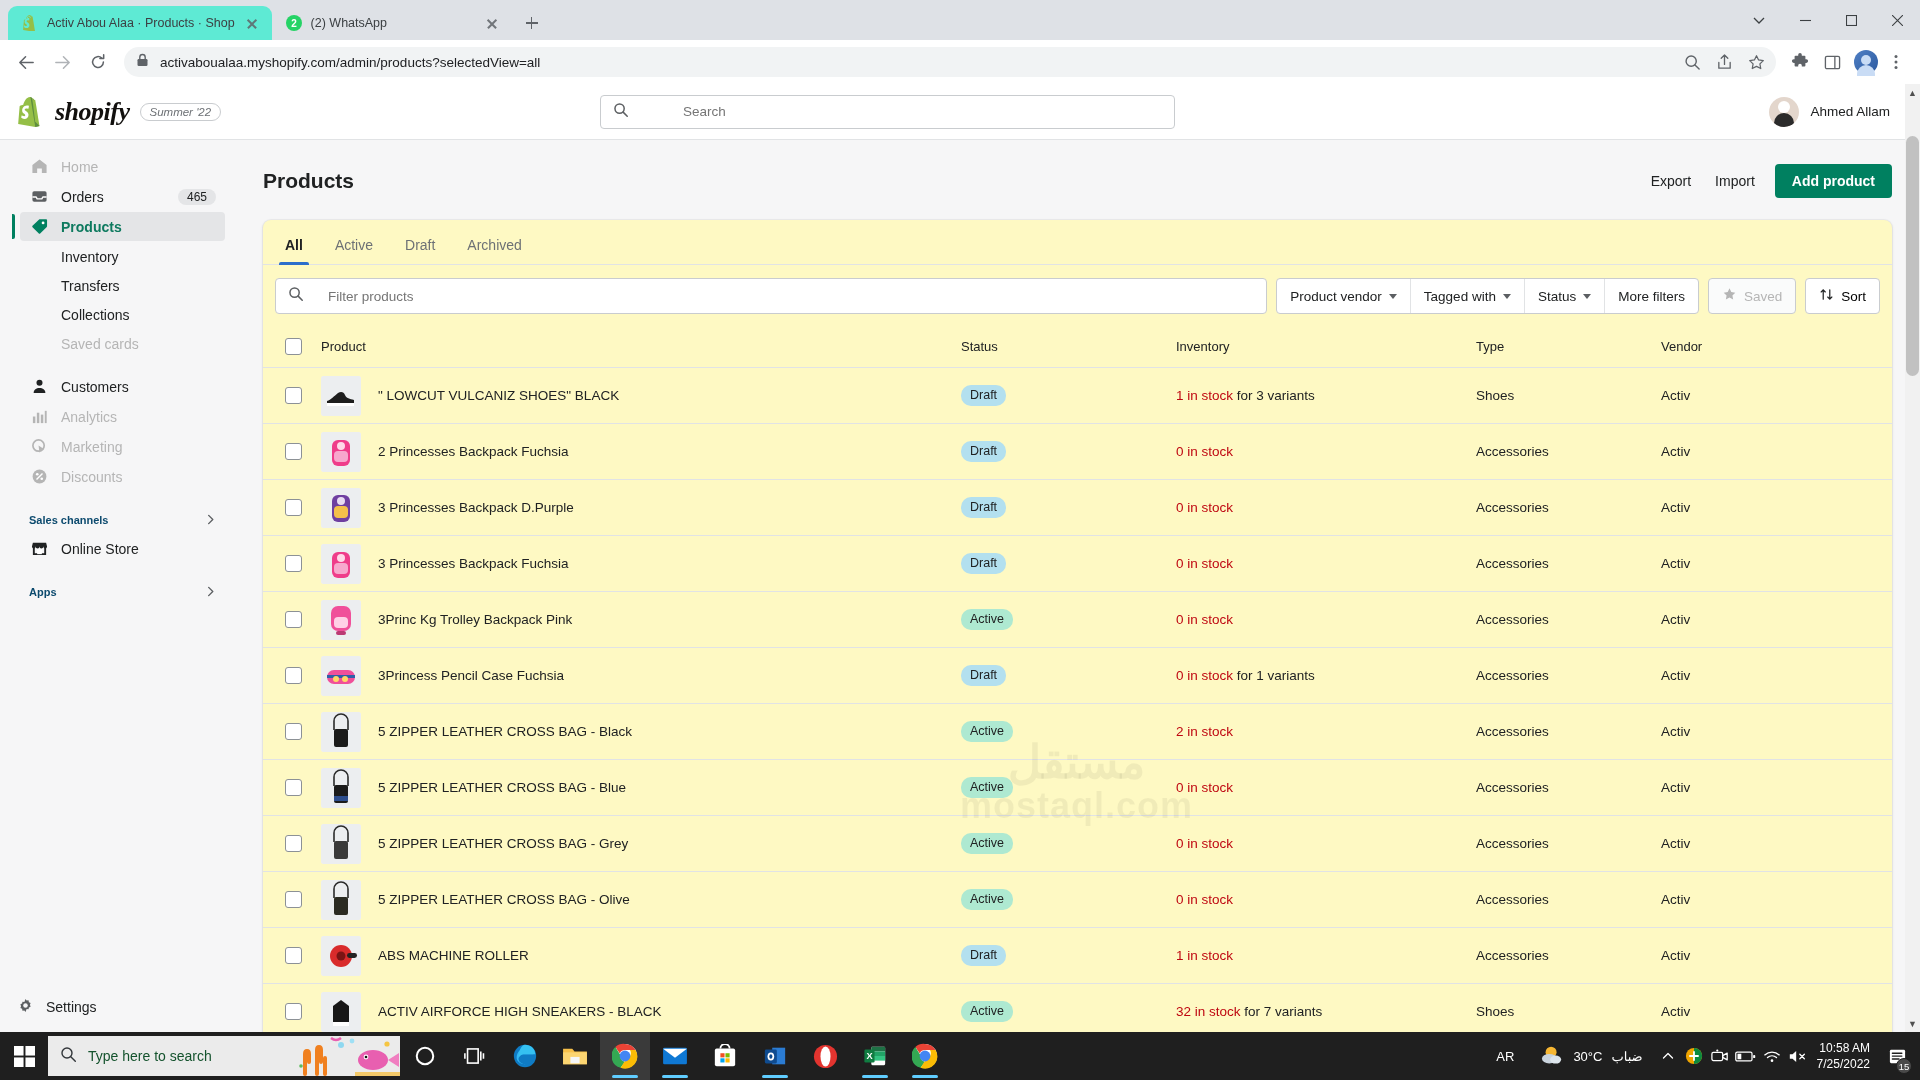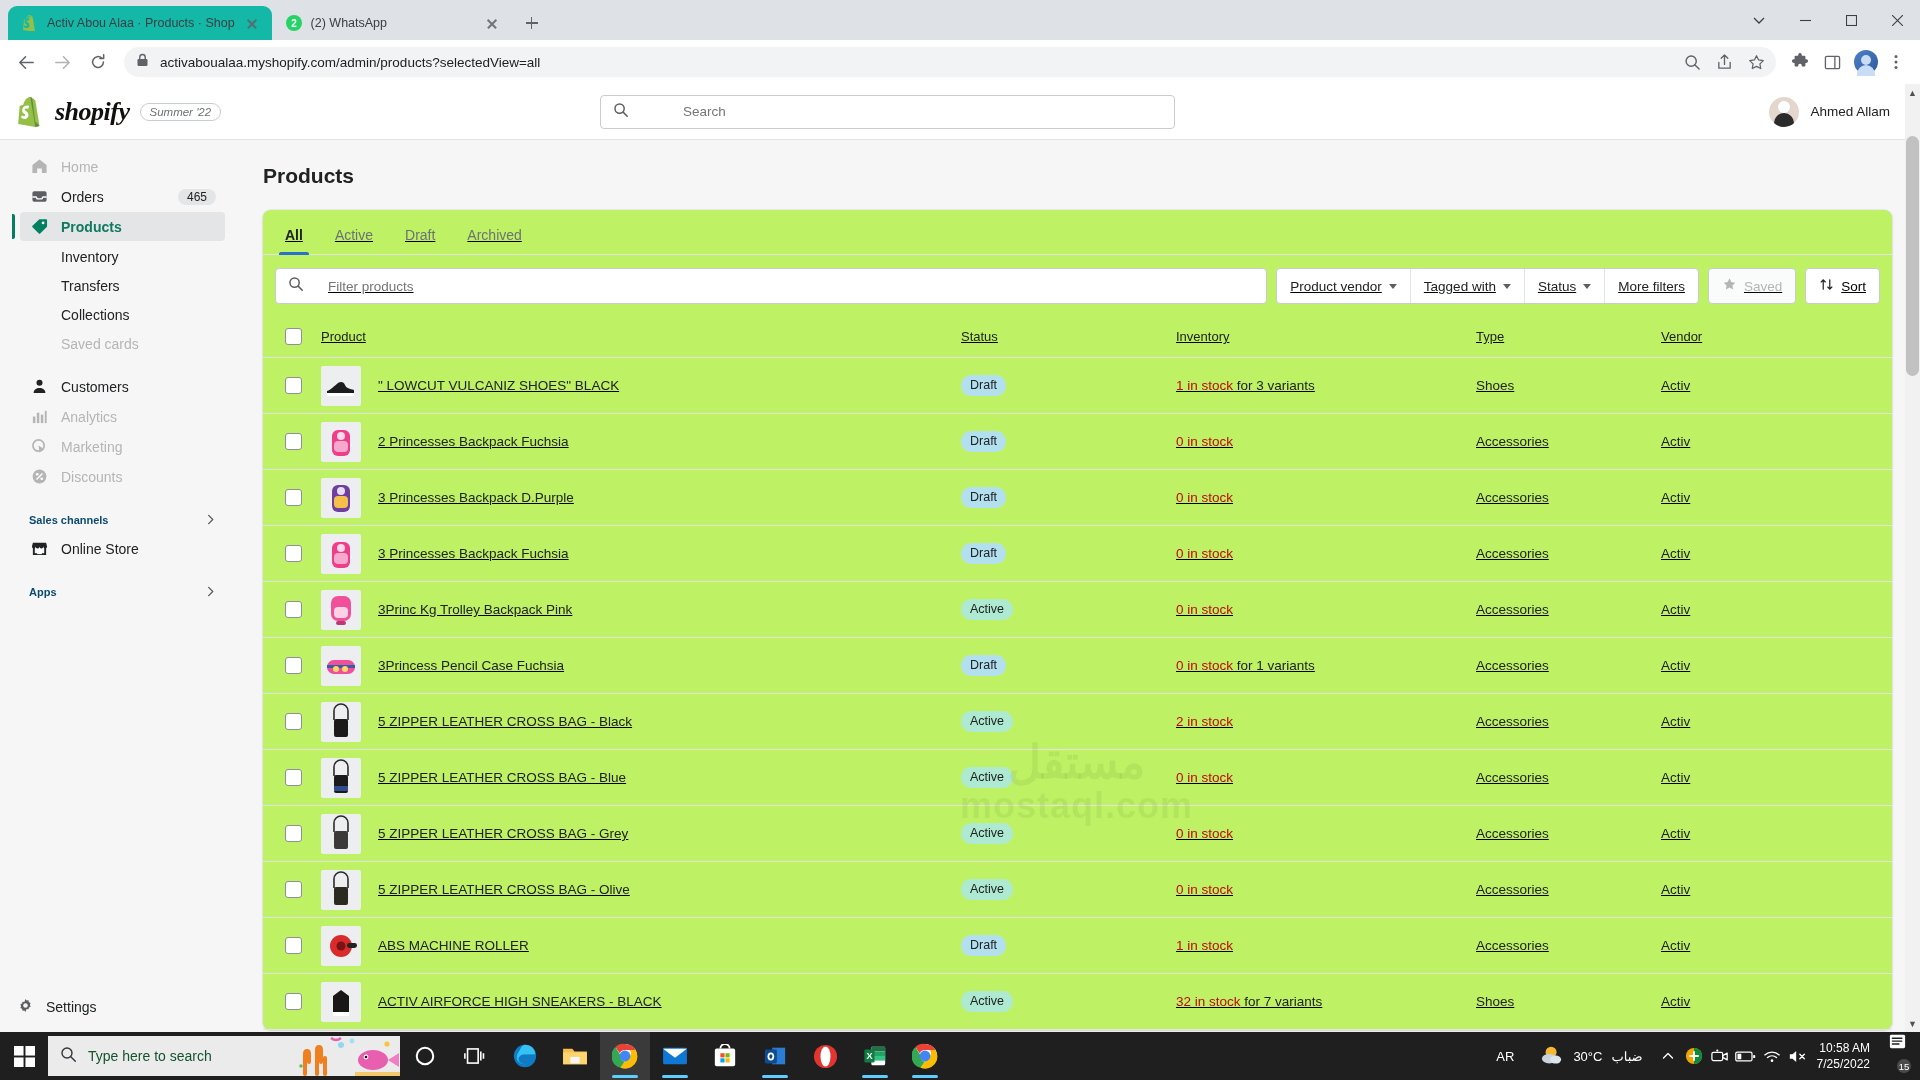--- a/index.html
+++ b/index.html
@@ -13,21 +13,21 @@
   
   .browser-chrome { background: #dee1e6; width: 100%; }
 
   .tabstrip { height: 40px; display: flex; align-items: flex-end; padding-left: 8px; position: relative; }
   .tab {
     height: 34px; display: flex; align-items: center; gap: 9px;
     padding: 0 12px 0 14px; border-radius: 9px 9px 0 0;
     font-size: 12.5px; color: #3c4043; max-width: 290px; min-width: 240px;
     position: relative;
   }
-  .tab.active { background: #14b8a6; }
+  .tab.active { background: #5eead4; }
   .tab.inactive { background: transparent; color: #3c4043; }
   .tab-favicon { width: 16px; height: 16px; flex: 0 0 16px; display:flex; align-items:center; justify-content:center; }
   .tab-title { flex: 1 1 auto; white-space: nowrap; overflow: hidden; font-size: 12.5px; }
   .tab-close { width: 16px; height: 16px; flex: 0 0 16px; position: relative; opacity: .85; }
   .tab-close::before, .tab-close::after {
     content: ""; position: absolute; left: 2px; top: 7.5px; width: 12px; height: 1.6px; background: #5f6368;
   }
   .tab-close::before { transform: rotate(45deg); }
   .tab-close::after  { transform: rotate(-45deg); }
   .newtab { width: 28px; height: 28px; margin: 0 0 3px 6px; position: relative; border-radius: 50%; }
@@ -114,21 +114,21 @@
   .main { flex: 1 1 auto; padding: 24px 28px 0 30px; position: relative; overflow: hidden; }
   .page-head { display: flex; align-items: center; margin-bottom: 22px; }
   .page-title { font-size: 21px; font-weight: bold; color: #202223; }
   .head-actions { margin-left: auto; display: flex; align-items: center; gap: 16px; }
   .plain-btn { font-size: 14px; color: #202223; padding: 7px 4px; }
   .primary-btn {
     background: #008060; color: #fff; font-size: 14px; font-weight: bold;
     padding: 9px 17px; border-radius: 4px;
   }
 
-  .card { background: #bef264; border-radius: 8px; box-shadow: 0 0 0 1px rgba(63,63,68,.05), 0 1px 3px rgba(63,63,68,.15); text-decoration: underline; }
+  .card { background: #fef9c3; border-radius: 8px; box-shadow: 0 0 0 1px rgba(63,63,68,.05), 0 1px 3px rgba(63,63,68,.15); }
 
   .tabs-row { display: flex; gap: 4px; padding: 8px 8px 0 8px; border-bottom: 1px solid #e1e3e5; }
   .tab-item { font-size: 14px; color: #6d7175; padding: 9px 14px 11px 14px; position: relative; }
   .tab-item.active { color: #202223; font-weight: bold; }
   .tab-item.active::after {
     content: ""; position: absolute; left: 8px; right: 8px; bottom: -1px; height: 3px;
     background: #2c6ecb; border-radius: 2px 2px 0 0;
   }
 
   .filters-row { display: flex; align-items: center; gap: 9px; padding: 13px 12px; }
@@ -190,21 +190,21 @@
   .tb-search .txt { font-size: 14px; color: #14532d; }
   .tb-fish { position: absolute; right: 0; top: 0; width: 105px; height: 40px; }
   .tb-icons { display: flex; align-items: center; }
   .tb-app { width: 50px; height: 48px; display: flex; align-items: center; justify-content: center; position: relative; }
   .tb-app.open::after { content:""; position:absolute; bottom:2px; left:12px; width:26px; height:3px; background:#60cdff; border-radius:2px; }
   .tb-app.focused { background: #3a3a3a; }
   .tb-right { margin-left: auto; display: flex; align-items: center; gap: 0; padding-right: 6px; color: #fff; }
   .weather { display: flex; align-items: center; gap: 9px; padding: 0 12px; font-size: 13px; color:#fff; }
   .tray-ico { width: 26px; height: 48px; display: flex; align-items: center; justify-content: center; color: #fff; }
   .clock { text-align: right; font-size: 12px; line-height: 16px; padding: 0 10px 0 6px; color: #fff; }
-  .notif { width: 34px; height: 48px; display:flex; align-items:flex-start; justify-content:center; position: relative; }
+  .notif { width: 34px; height: 48px; display:flex; align-items:center; justify-content:center; position: relative; }
   .notif-count {
     position: absolute; right: 2px; bottom: 6px; background: #4a4a4a; color: #fff;
     font-size: 9.5px; border-radius: 50%; width: 16px; height: 16px; display:flex; align-items:center; justify-content:center;
     border: 1px solid #1f1f1f;
   }
 </style>
 </head>
 <body>
 
 <div class="browser-chrome">
@@ -482,20 +482,25 @@
             </svg>
         </span>
         <span>Settings</span>
       </div>
     </div>
 
     <div class="main">
 
       <div class="page-head">
         <span class="page-title">Products</span>
+        <div class="head-actions">
+          <span class="plain-btn">Export</span>
+          <span class="plain-btn">Import</span>
+          <span class="primary-btn">Add product</span>
+        </div>
       </div>
 
       <div class="card">
 
         <div class="tabs-row">
           <span class="tab-item active">All</span>
           <span class="tab-item">Active</span>
           <span class="tab-item">Draft</span>
           <span class="tab-item">Archived</span>
         </div>

